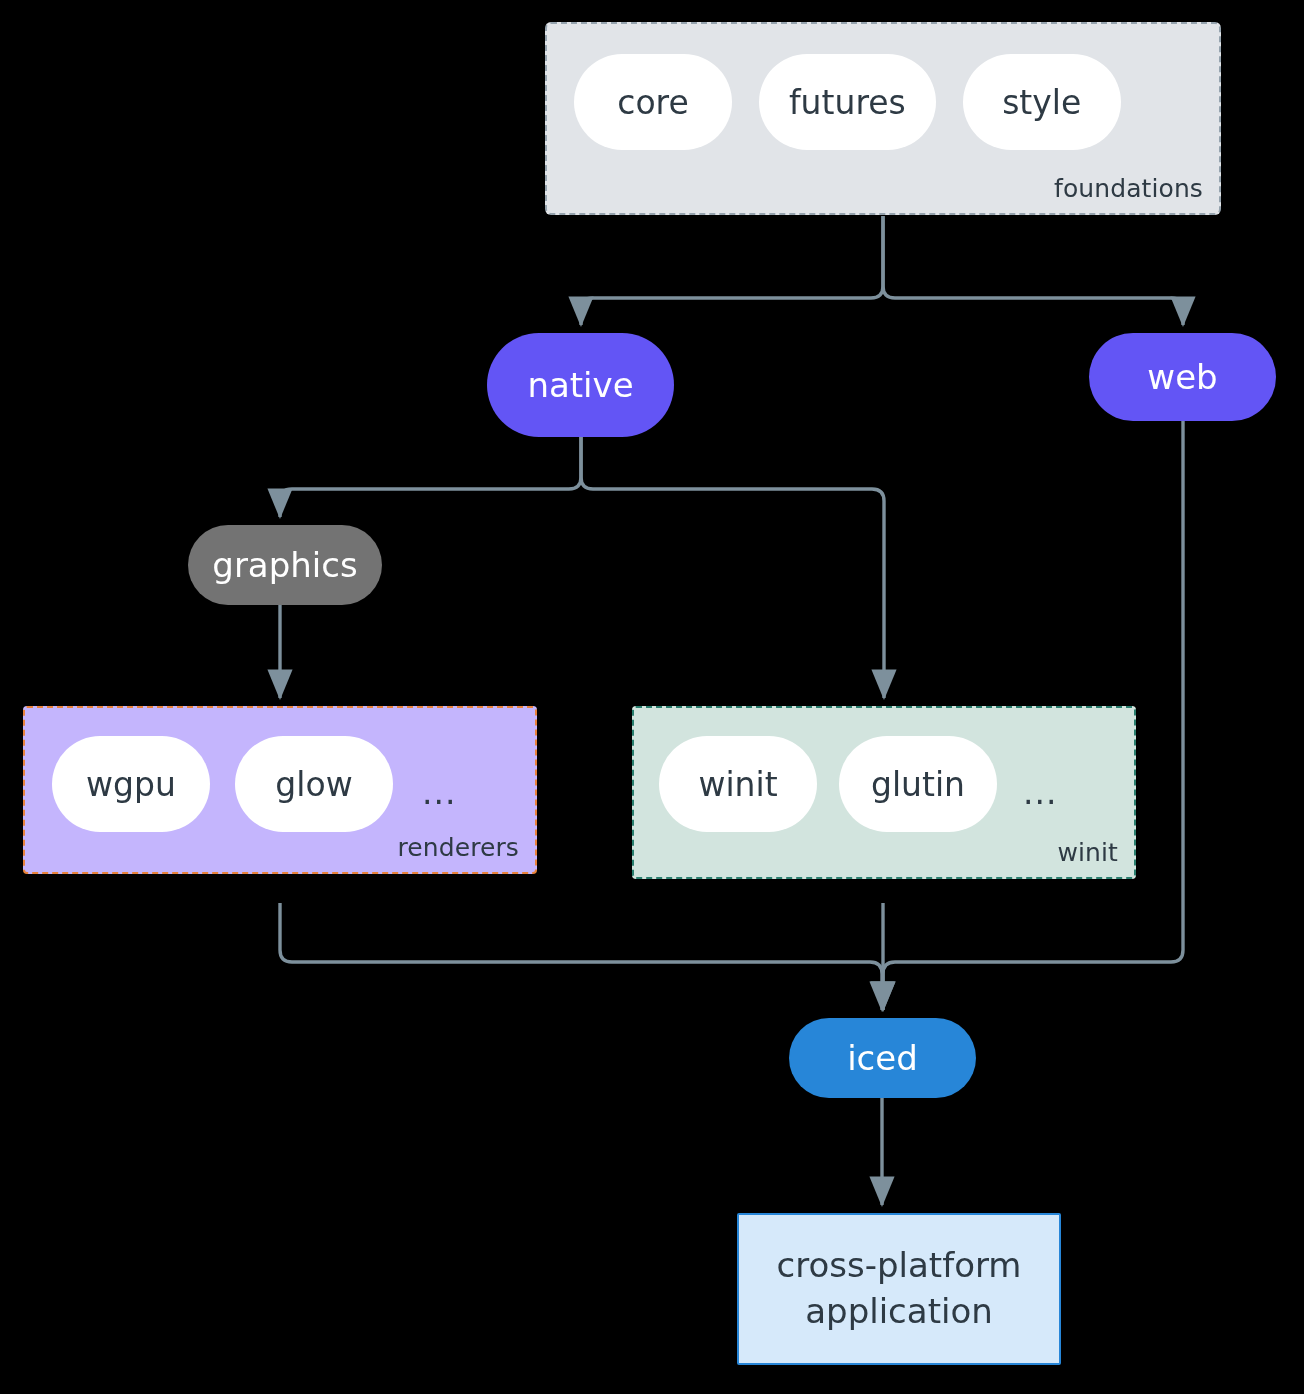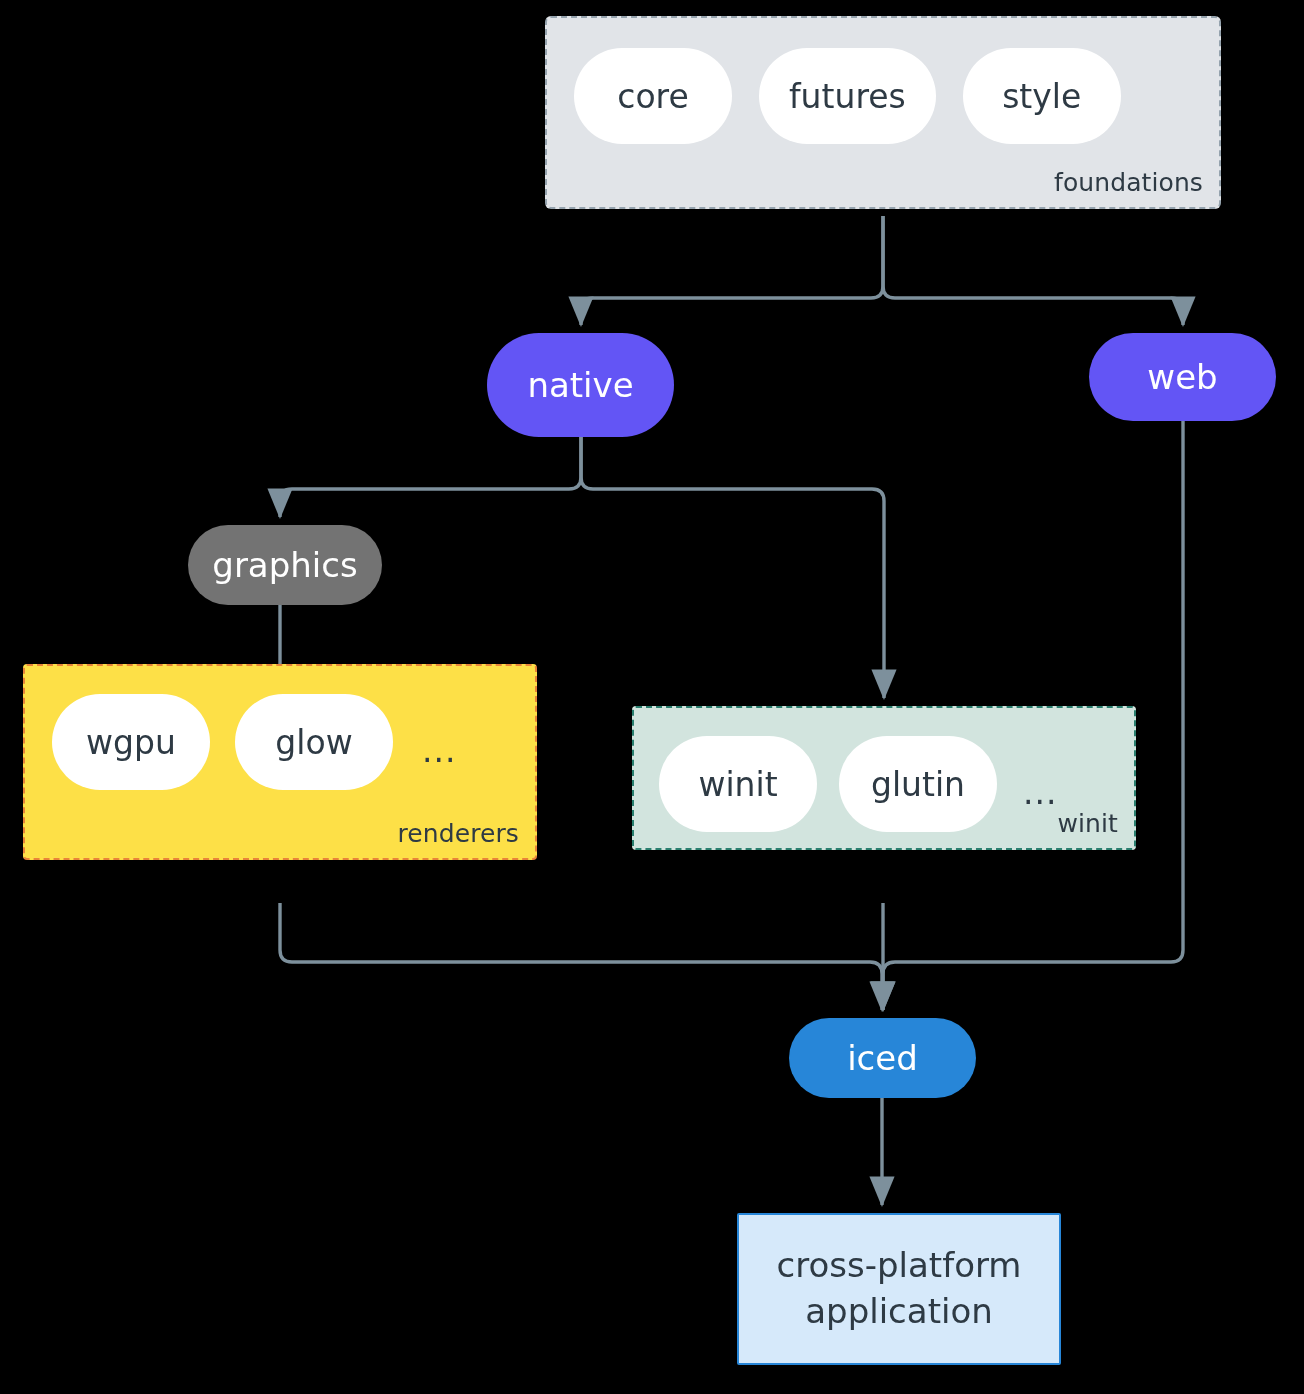--- a/index.html
+++ b/index.html
@@ -43,54 +43,54 @@
     right: 16px;
     bottom: 10px;
     font-size: 25px;
     color: #2E3A44;
     letter-spacing: 0.1px;
     white-space: nowrap;
   }
 
   #cluster-foundations {
     left: 545px;
-    top: 16px;
+    top: 22px;
     width: 676px;
     height: 193px;
     background: #E1E4E8;
     border-color: #95A3AE;
     border-radius: 6px;
     padding-left: 26px;
   }
   #cluster-foundations .cluster-body {
     top: 30px;
     padding-left: 27px;
     gap: 27px;
   }
 
   #cluster-renderers {
     left: 23px;
-    top: 664px;
+    top: 706px;
     width: 514px;
-    height: 196px;
-    background: #fde047;
+    height: 168px;
+    background: #c4b5fd;
     border-color: #E8833A;
     border-radius: 4px;
   }
   #cluster-renderers .cluster-body {
     top: 28px;
     padding-left: 27px;
     gap: 25px;
   }
 
   #cluster-shells {
     left: 632px;
     top: 706px;
     width: 504px;
-    height: 144px;
+    height: 173px;
     background: #D2E4DE;
     border-color: #2A7F6F;
     border-radius: 4px;
     padding-left: 38px;
   }
   #cluster-shells .cluster-body {
     top: 28px;
     padding-left: 25px;
     gap: 22px;
   }

